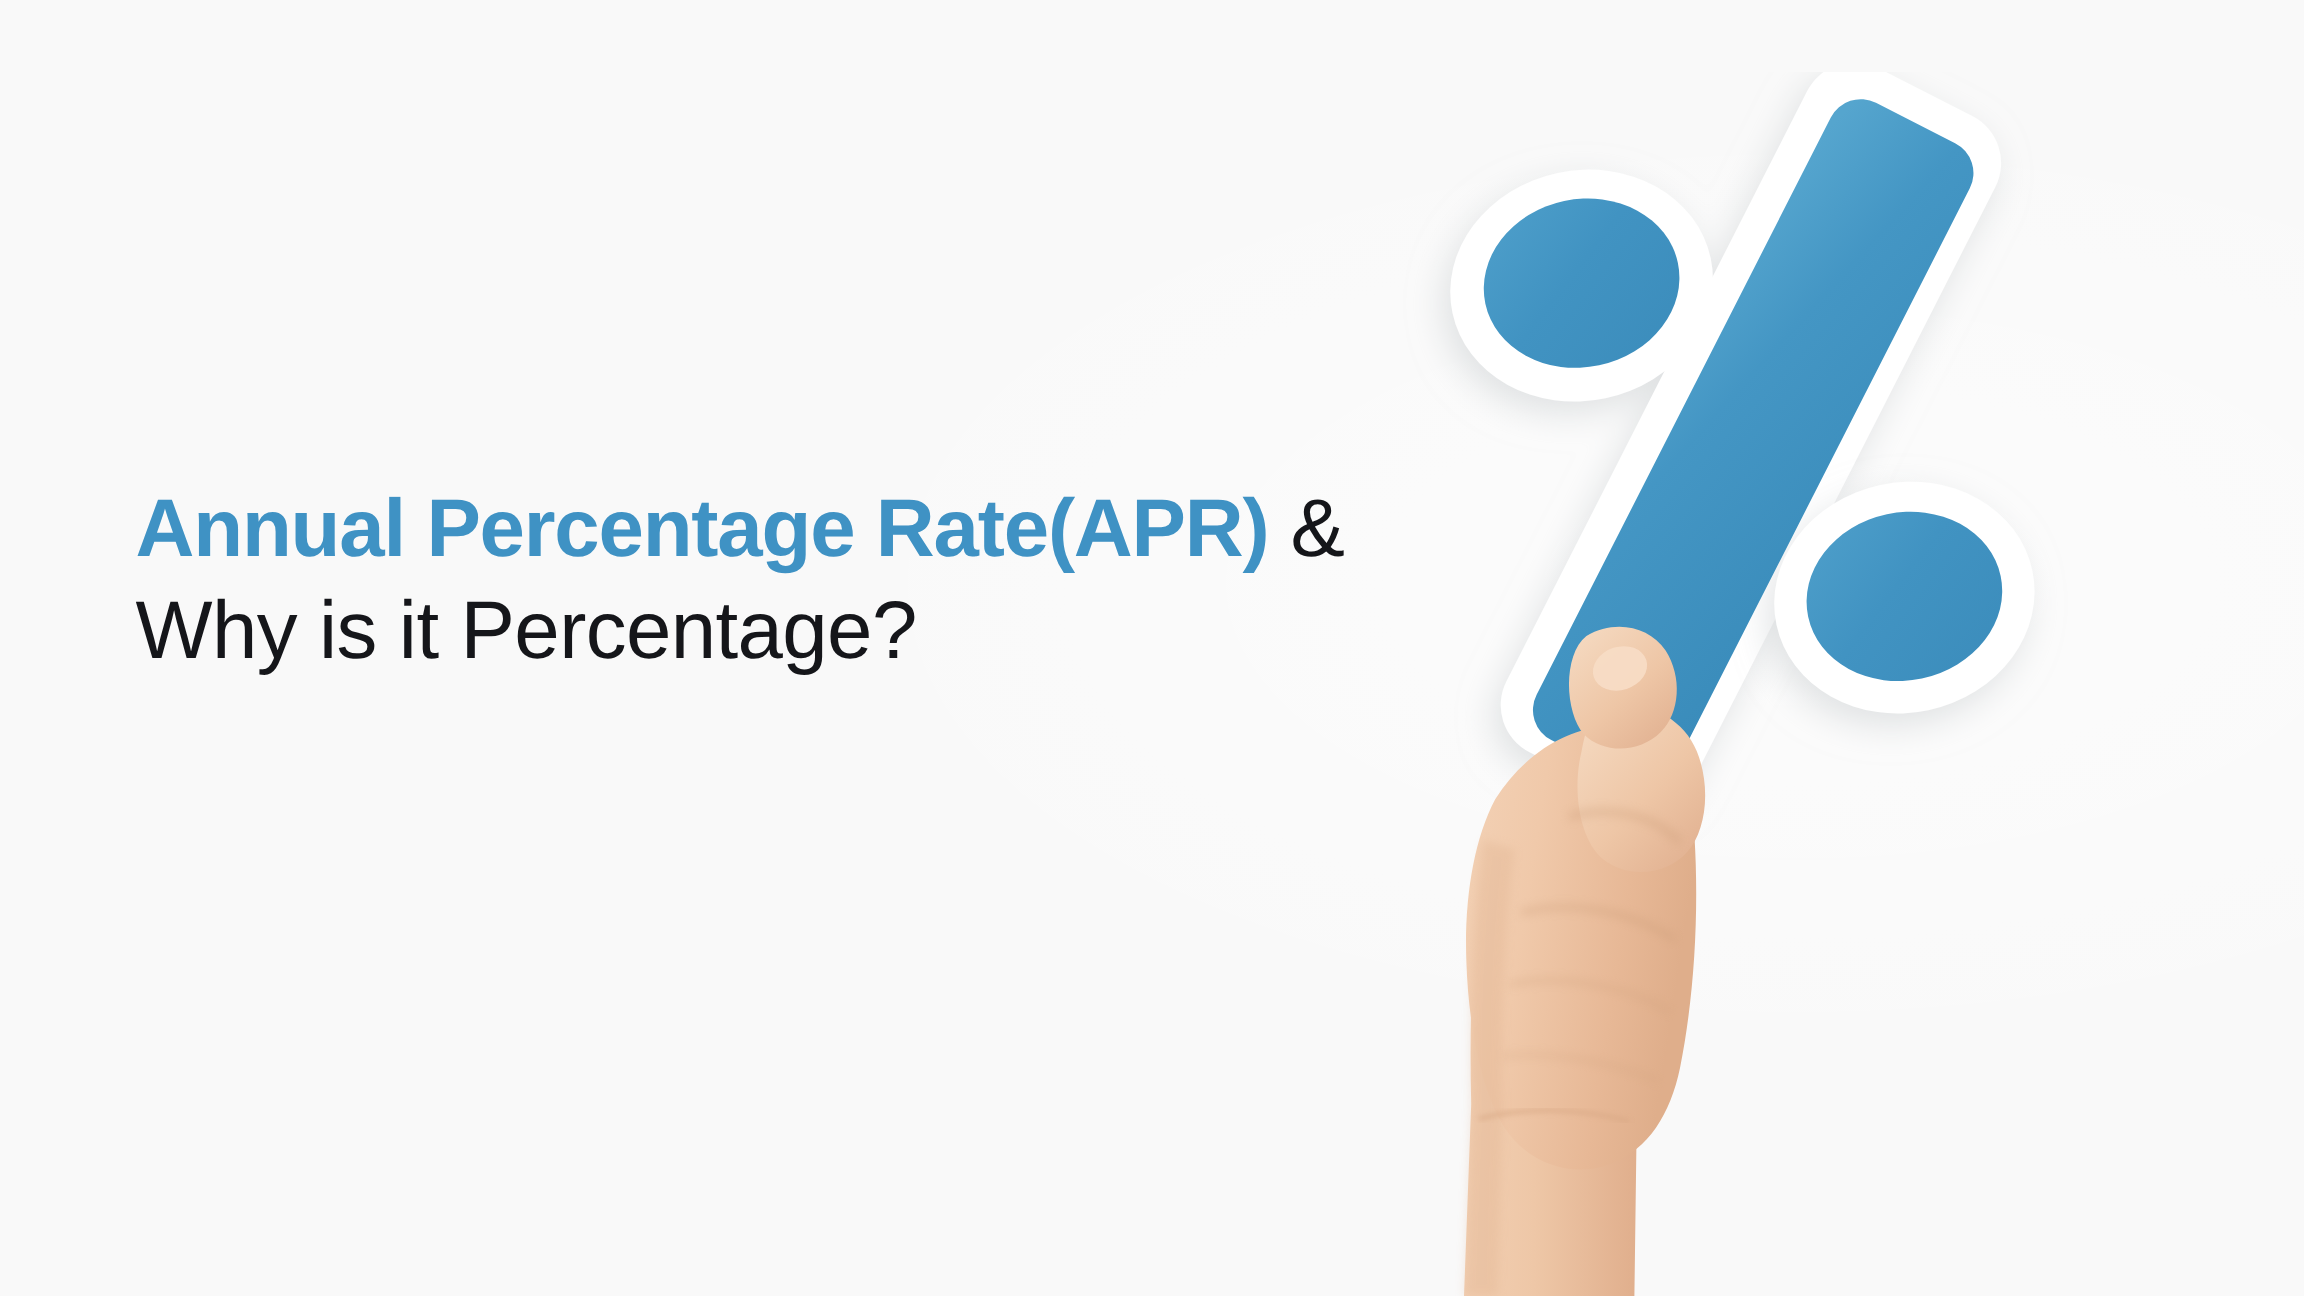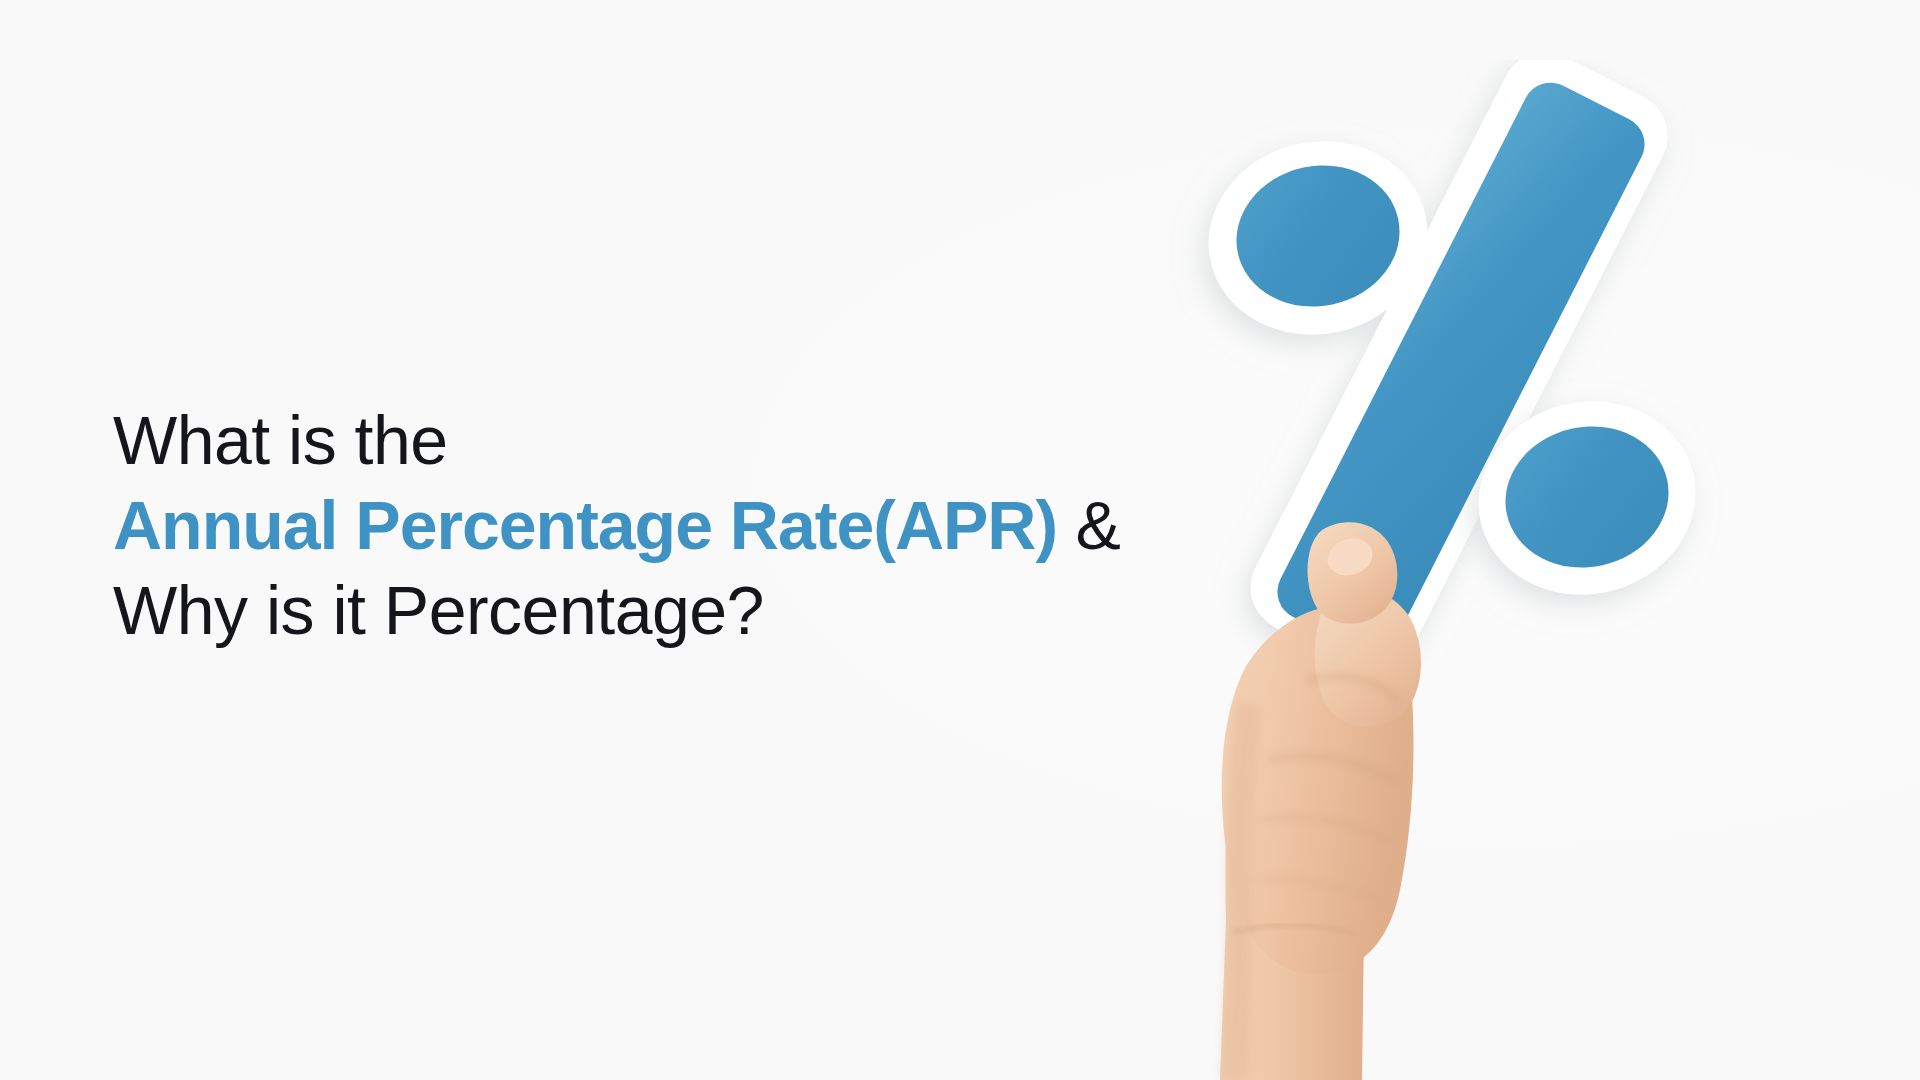--- a/index.html
+++ b/index.html
@@ -202,18 +202,17 @@
                  C 36 588, 38 626, 64 648
                  L 120 684
                  C 150 702, 188 694, 204 666
                  L 236 612
                  L 96 530 Z" fill="#ffffff" opacity="0.0"></path>
       </g>
     </svg>
   </div>
 
   <div class="headline">
-    <div class="headline-line line-1" style="color: rgb(21, 22, 26);">What is the</div>
     <div class="headline-line line-2" style="color: rgb(21, 22, 26);"><span class="accent" style="color: rgb(63, 146, 196);">Annual Percentage Rate(APR)</span><span class="amp" style="color: rgb(21, 22, 26);"> &amp;</span></div>
     <div class="headline-line line-3" style="color: rgb(21, 22, 26);">Why is it Percentage?</div>
   </div>
 
 </div>
 
 </body></html>

